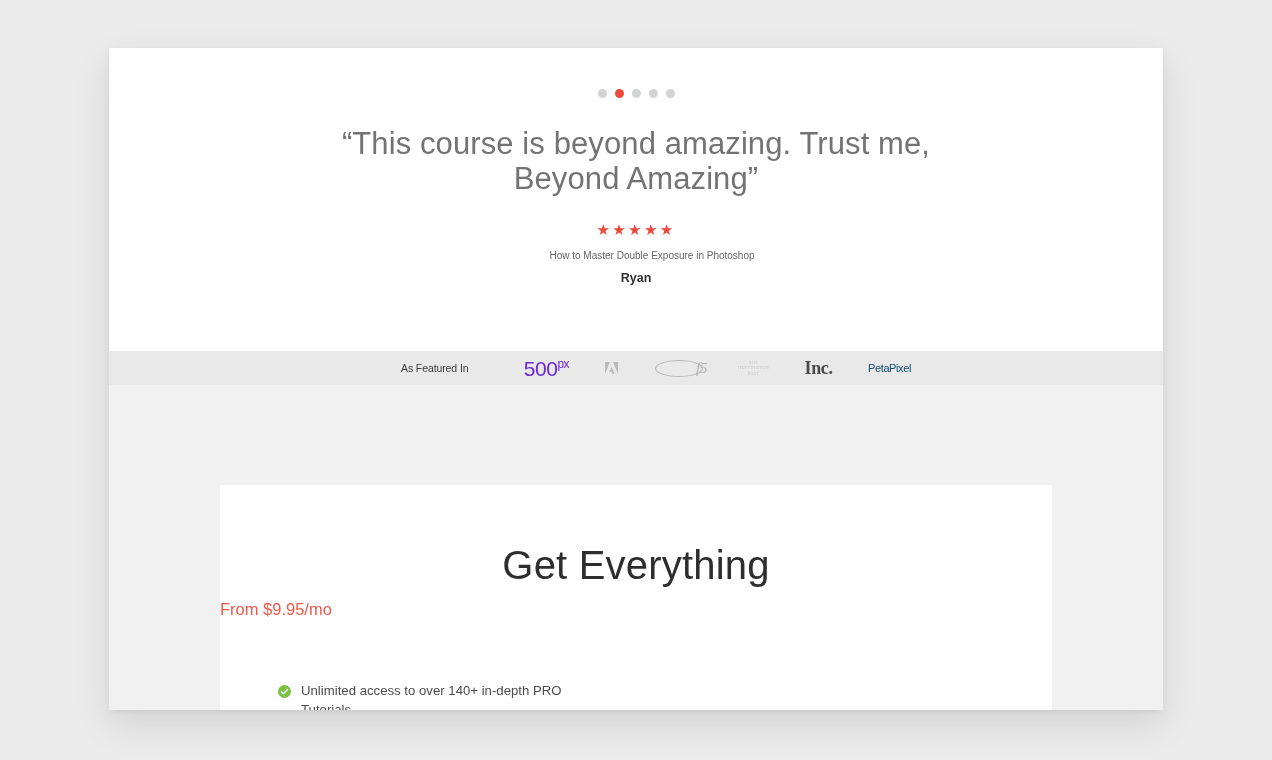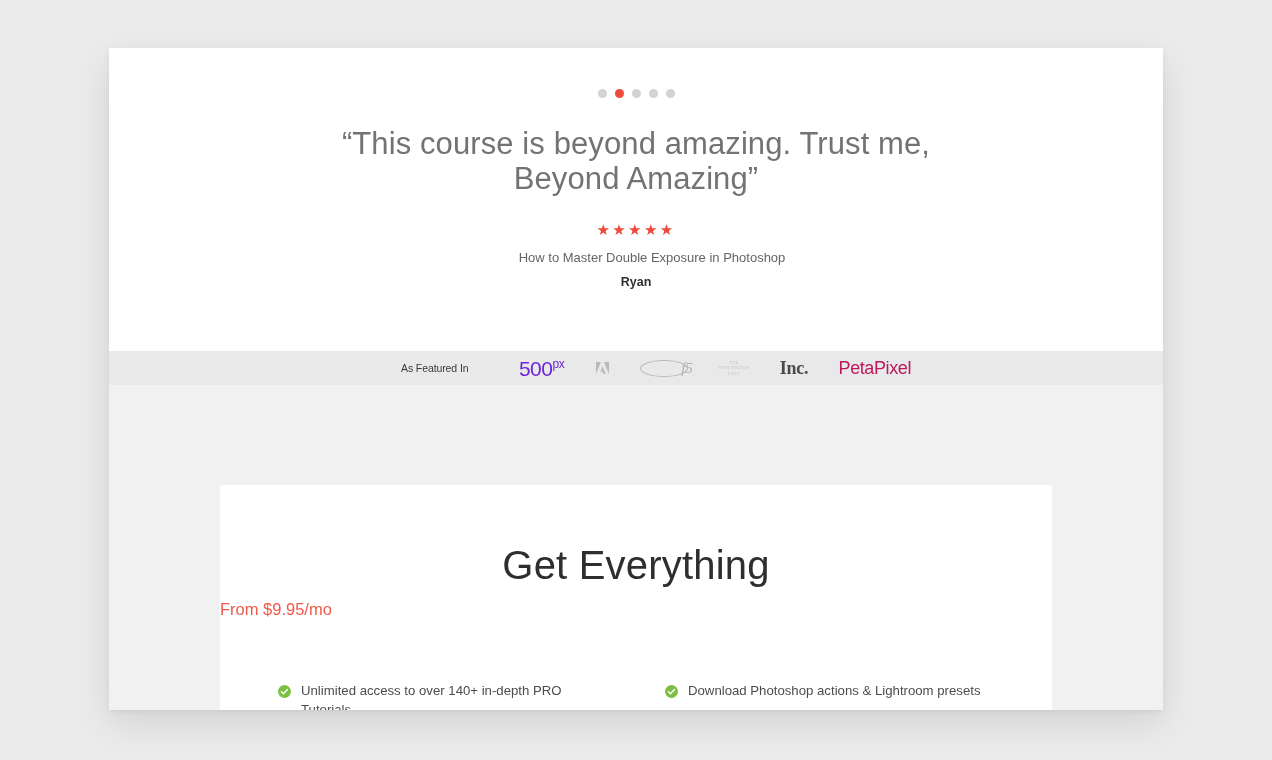--- a/index.html
+++ b/index.html
@@ -67,21 +67,21 @@
     margin-top: 26px;
     color: #ef4a3c;
     font-size: 15px;
     letter-spacing: 2.4px;
     line-height: 1;
   }
 
   #testimonial-course {
     text-align: center;
     margin-top: 13px;
-    font-size: 13px;
+    font-size: 10px;
     color: #656565;
     font-weight: 400;
     padding-left: 32px;
   }
 
   #testimonial-author {
     text-align: center;
     margin-top: 10px;
     font-size: 12.5px;
     color: #2f2f2f;
@@ -160,22 +160,22 @@
     letter-spacing: 0.3px;
   }
   #logo-inc {
     font-family: "Liberation Serif", serif;
     font-size: 18px;
     font-weight: bold;
     color: #4a4a4a;
     letter-spacing: -0.3px;
   }
   #logo-petapixel {
-    font-size: 18px;
-    color: #be185d;
+    font-size: 11px;
+    color: #0c4a6e;
     letter-spacing: -0.4px;
     font-weight: 400;
   }
 
   
   #grey-section {
     background: #f1f1f1;
     height: 325px;
     position: relative;
   }
@@ -300,27 +300,18 @@
         <div class="feature-item">
           <span class="check-icon">
             <svg width="13" height="13" viewBox="0 0 16 16" aria-hidden="true">
               <circle cx="8" cy="8" r="8" fill="#7ac143"></circle>
               <path d="M4.2 8.2l2.5 2.5 5-5.2" stroke="#ffffff" stroke-width="1.8" fill="none" stroke-linecap="round" stroke-linejoin="round"></path>
             </svg>
           </span>
           <span class="feature-text">Unlimited access to over 140+ in-depth PRO Tutorials</span>
         </div>
 
-        <div class="feature-item">
-          <span class="check-icon">
-            <svg width="13" height="13" viewBox="0 0 16 16" aria-hidden="true">
-              <circle cx="8" cy="8" r="8" fill="#7ac143"></circle>
-              <path d="M4.2 8.2l2.5 2.5 5-5.2" stroke="#ffffff" stroke-width="1.8" fill="none" stroke-linecap="round" stroke-linejoin="round"></path>
-            </svg>
-          </span>
-          <span class="feature-text">Download Photoshop actions &amp; Lightroom presets</span>
-        </div>
 
       </div>
     </div>
   </section>
 
 </div>
 
 </body></html>

